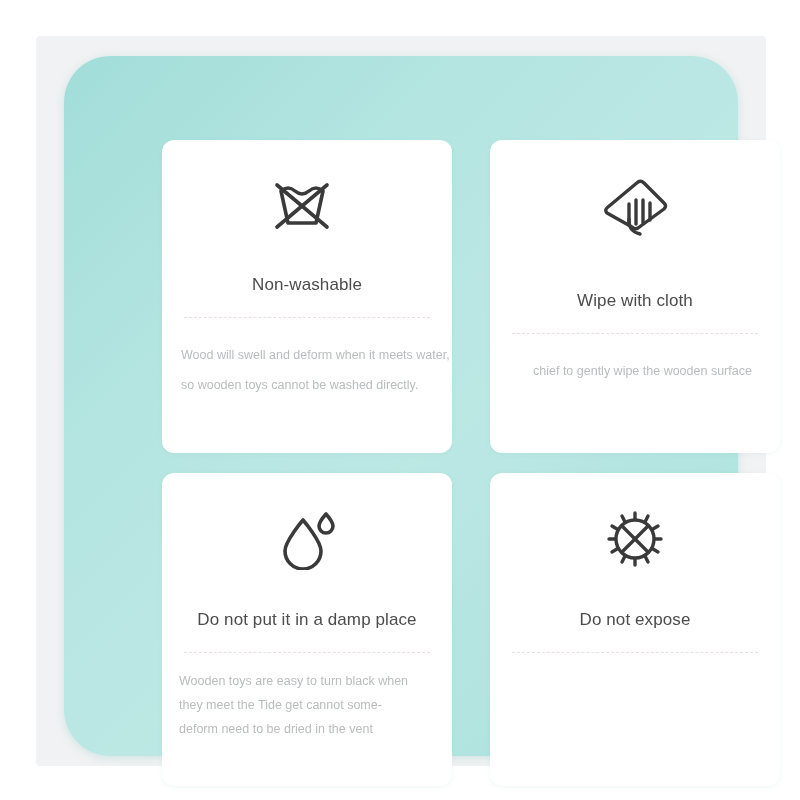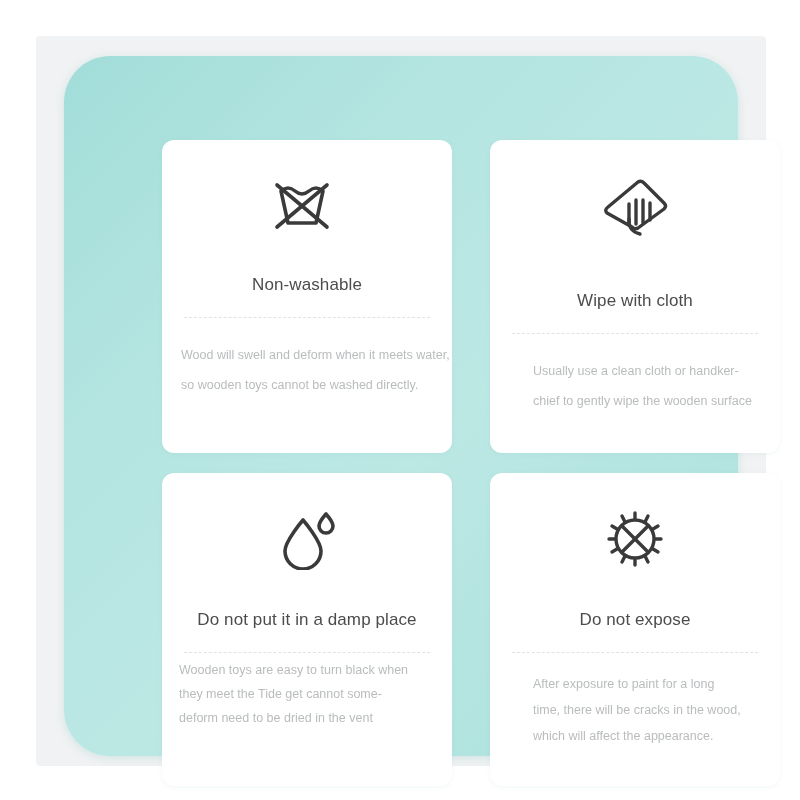--- a/index.html
+++ b/index.html
@@ -99,21 +99,21 @@
     font-size: 12.5px;
     color: #b9bcbd;
     line-height: 30px;
     text-align: left;
     padding: 0 2px;
   }
 
   
   .card-body.tight {
     line-height: 24px;
-    margin-top: 5px;
+    margin-top: 16px;
     width: 268px;
   }
   .card-body.tight-center {
     line-height: 26px;
     margin-top: 18px;
     width: 240px;
     text-align: left;
   }
 
   .card-body .ln { display: block; white-space: pre; }
@@ -163,21 +163,20 @@
             <path d="M31 29 L31 47"></path>
             <path d="M38 25 L38 49"></path>
             <path d="M45 25 L45 48"></path>
             <path d="M52 28 L52 45"></path>
             <path d="M31 44 Q30 56 42 59"></path>
           </svg>
         </div>
         <div class="card-title">Wipe with cloth</div>
         <div class="divider"></div>
         <div class="card-body">
-          <span class="ln">Usually use a clean cloth or handker-</span>
           <span class="ln">chief to gently wipe the wooden surface</span>
         </div>
       </div>
 
       <div class="card c3">
         <div class="icon-wrap">
           <svg width="62" height="62" viewBox="0 0 62 62" fill="none" stroke="#3a3a3a" stroke-width="3.6" stroke-linecap="round" stroke-linejoin="round">
             <path d="M27 12 C27 12 9 33 9 43 A18 18 0 0 0 45 43 C45 33 27 12 27 12 Z"></path>
             <path d="M50 6 C50 6 43 14 43 18 A7 7 0 0 0 57 18 C57 14 50 6 50 6 Z"></path>
           </svg>
@@ -208,22 +207,17 @@
               <line x1="20" y1="56" x2="23" y2="50"></line>
               <line x1="10" y1="46" x2="15" y2="43"></line>
               <line x1="7" y1="33" x2="13" y2="33"></line>
               <line x1="10" y1="20" x2="15" y2="23"></line>
               <line x1="20" y1="10" x2="23" y2="16"></line>
             </g>
           </svg>
         </div>
         <div class="card-title">Do not expose</div>
         <div class="divider"></div>
-        <div class="card-body tight-center">
-          <span class="ln">After exposure to paint for a long</span>
-          <span class="ln">time, there will be cracks in the wood,</span>
-          <span class="ln">which will affect the appearance.</span>
-        </div>
       </div>
 
     </div>
   </div>
 </div>
 
 </body></html>

